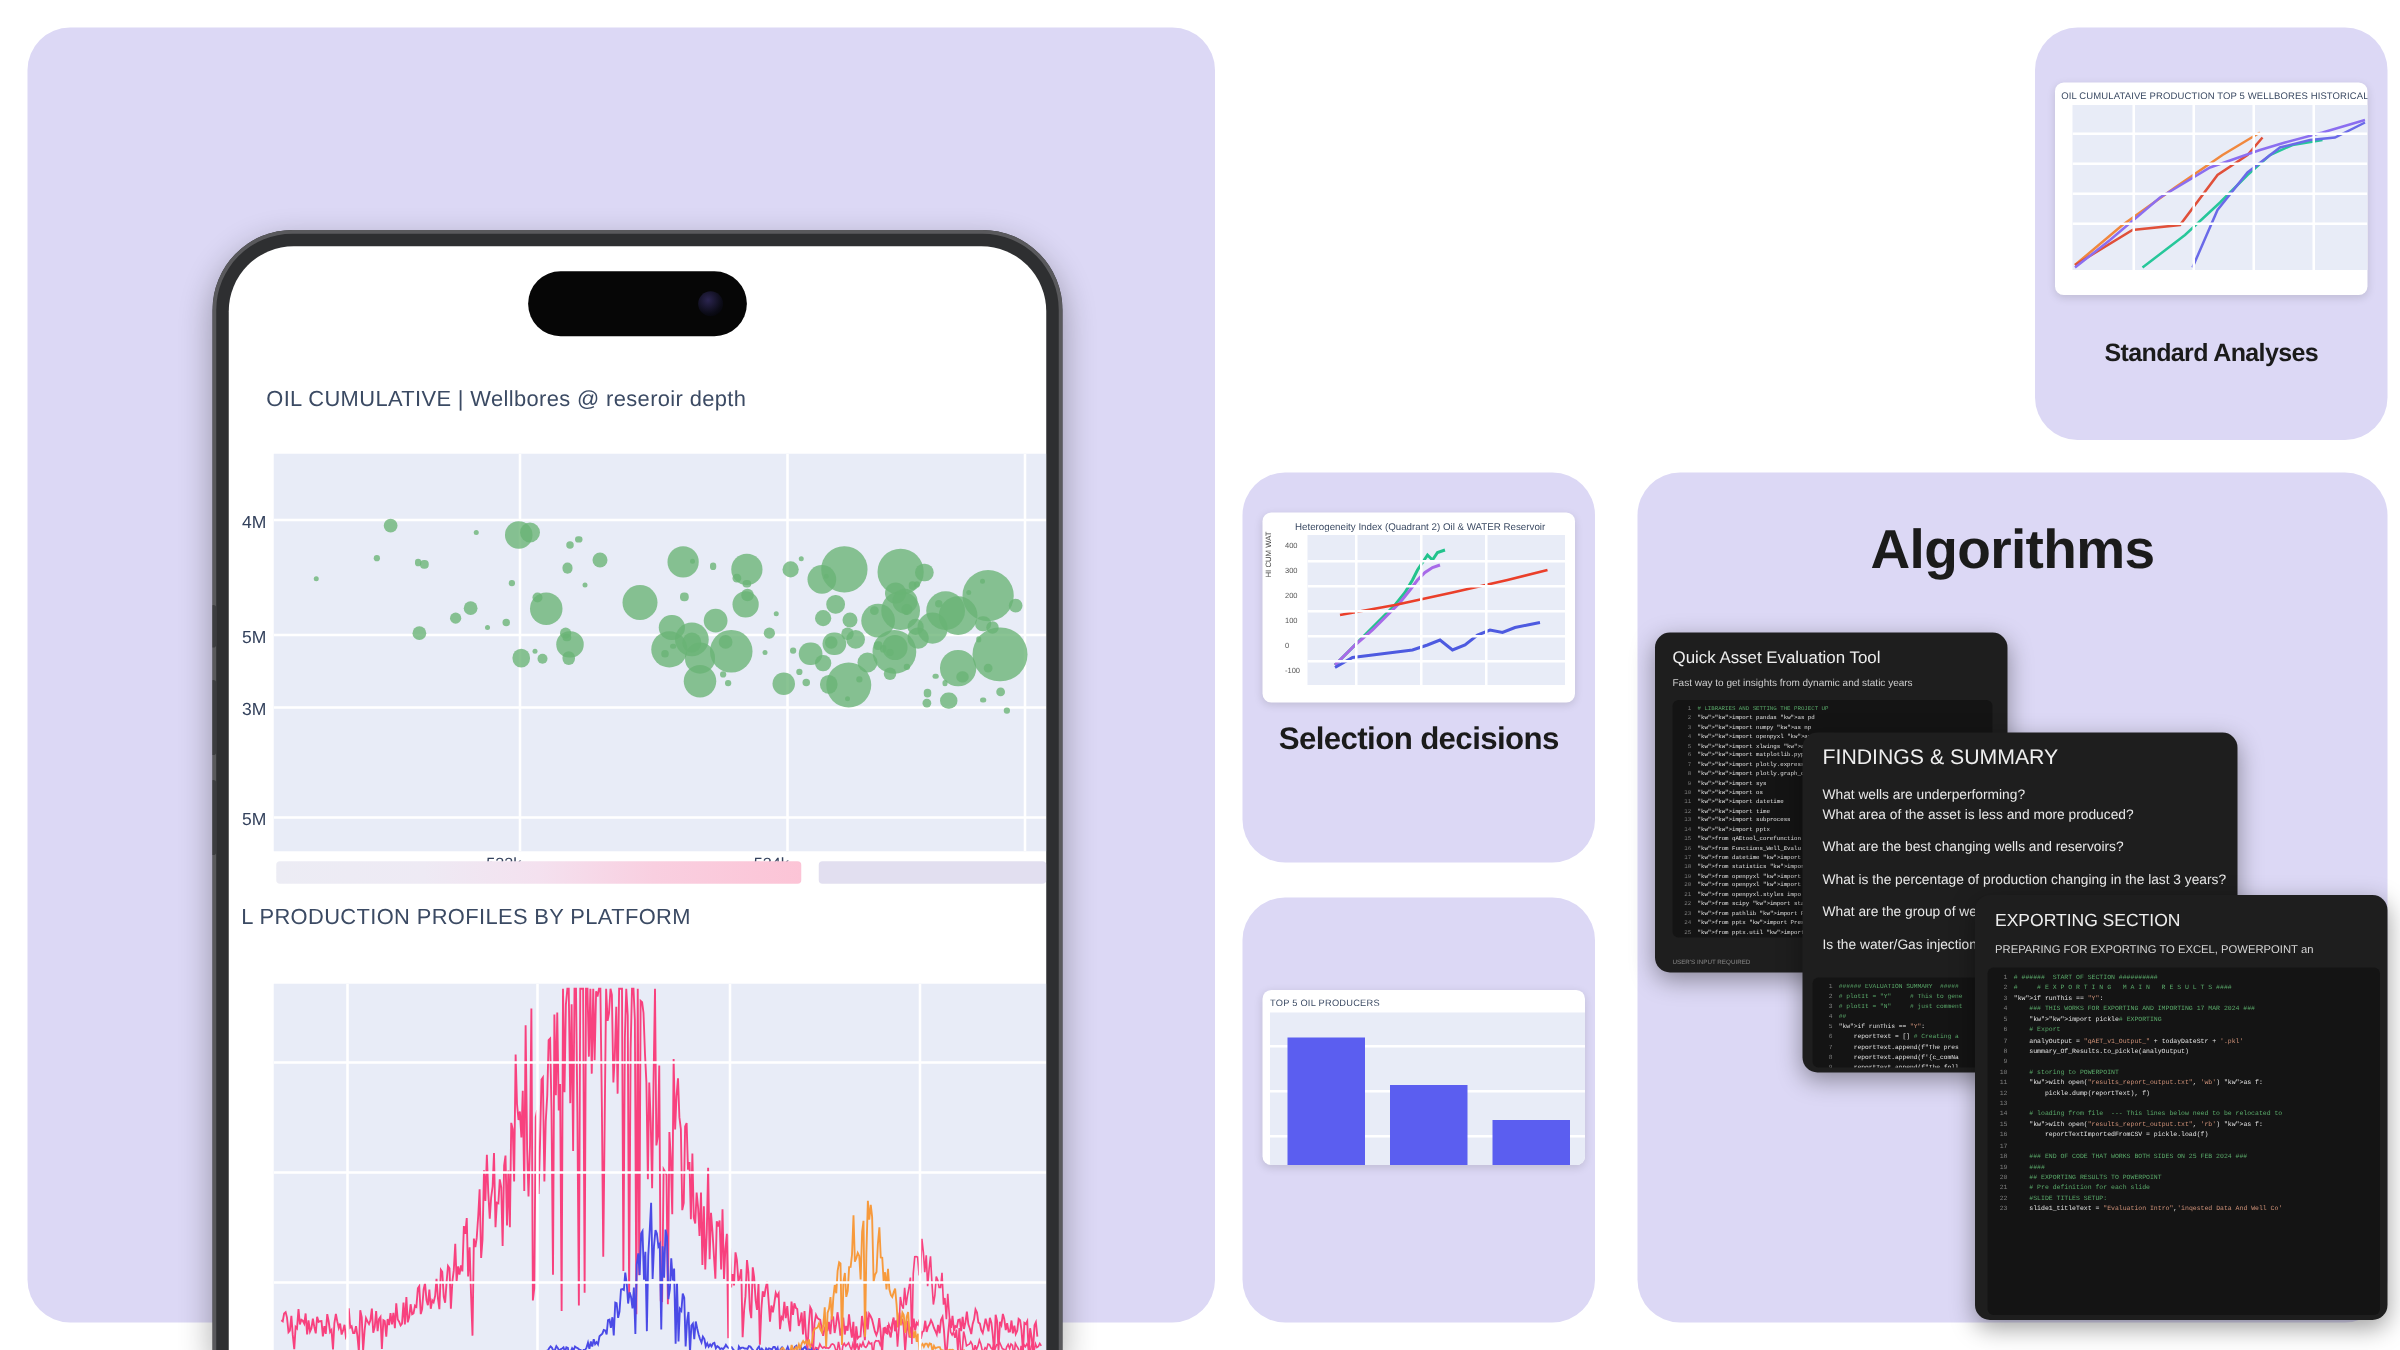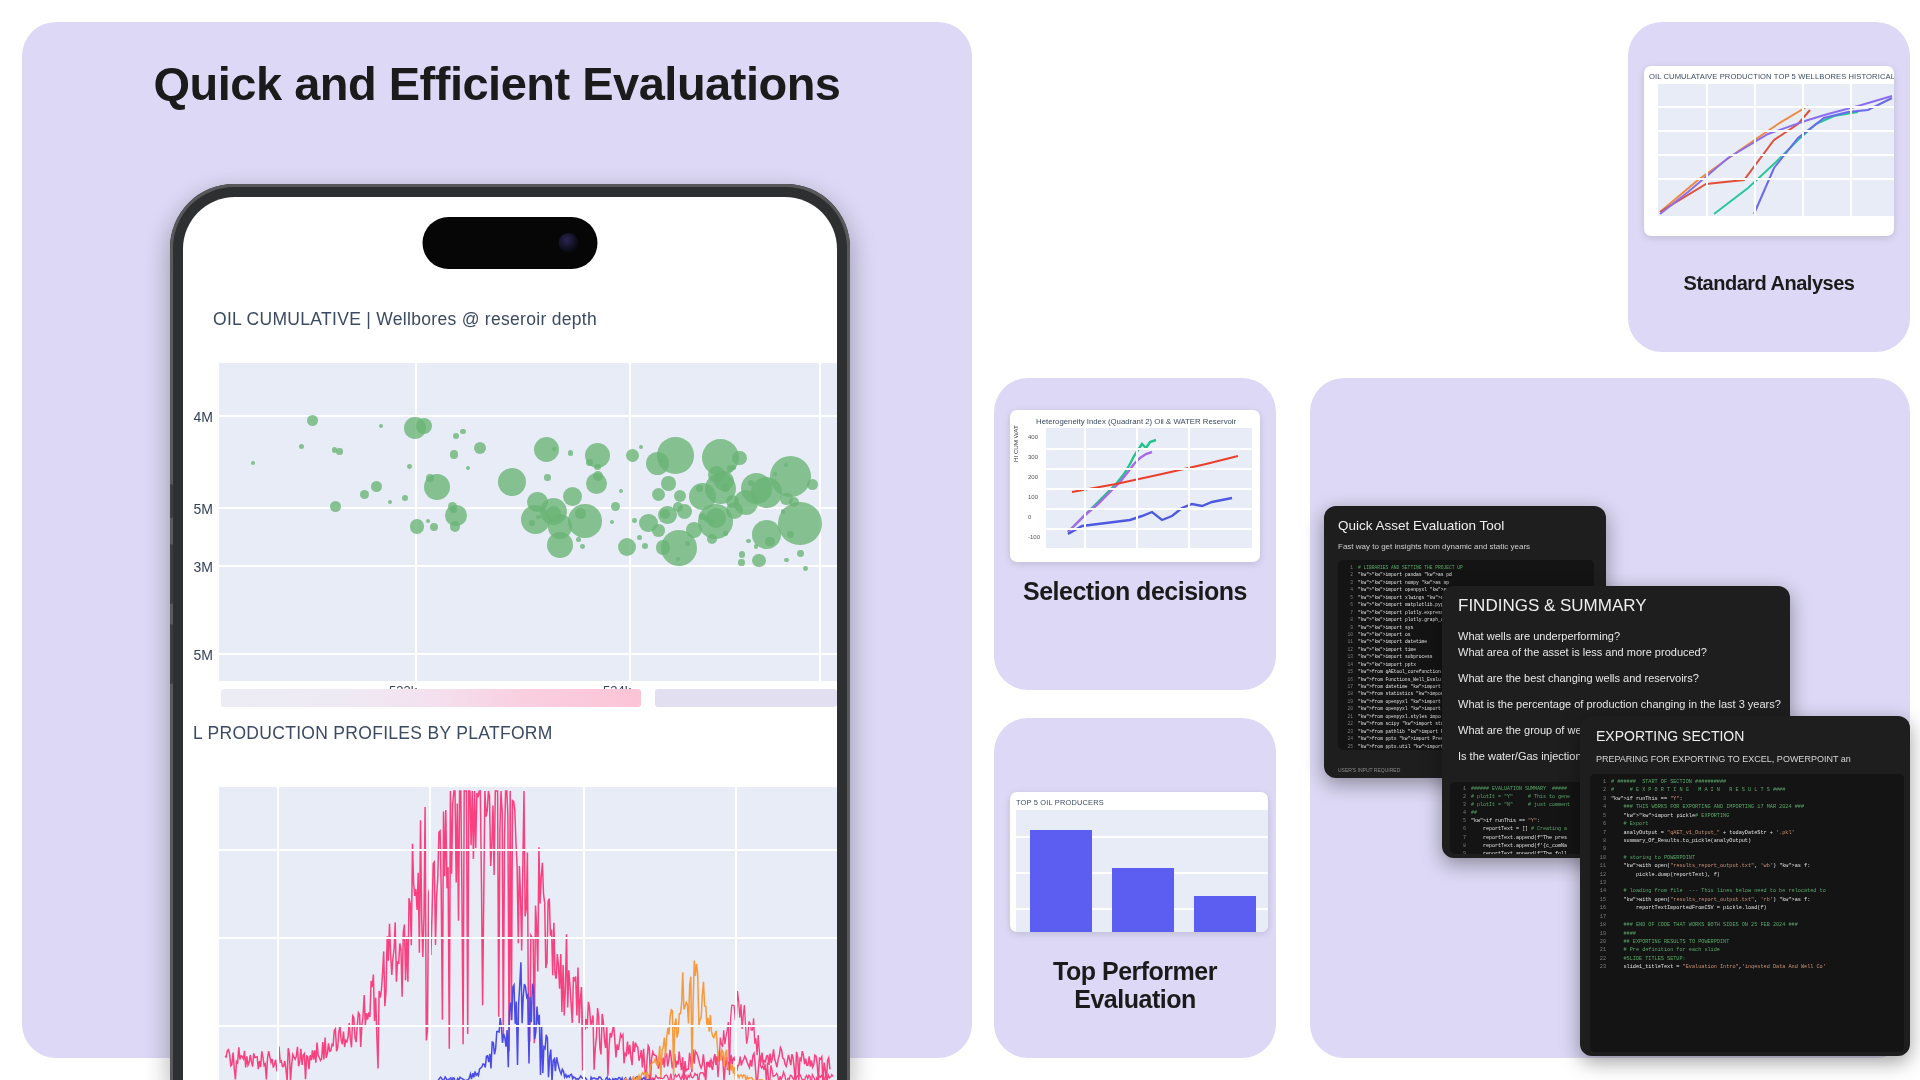--- a/index.html
+++ b/index.html
@@ -181,21 +181,20 @@
   .qa-list-item { font-size: 11px; color: #e8e8e8; }
 
   .codebox { position: absolute; background: #141414; border-radius: 5px; overflow: hidden; }
 </style>
 </head>
 <body>
 
 <div class="stage">
 
   <div class="card" id="hero">
-    <div class="card-title" id="hero-title">Quick and Efficient Evaluations</div>
 
     <div id="phone">
       <div class="phone-btn" style="top:300px;height:34px;"></div>
       <div class="phone-btn" style="top:360px;height:60px;"></div>
       <div class="phone-btn" style="top:440px;height:60px;"></div>
 
       <div id="phone-screen">
         <div id="phone-notch">
           <div id="phone-lens"></div>
         </div>
@@ -429,24 +428,24 @@
       <div class="t">TOP 5 OIL PRODUCERS</div>
       <div class="plot-area" style="left:6px;top:18px;width:252px;height:122px;">
         <div class="gridline-h" style="top:26px;"></div>
         <div class="gridline-h" style="top:62px;"></div>
         <div class="gridline-h" style="top:98px;"></div>
         <div class="bar" style="left:14px;width:62px;height:102px;"></div>
         <div class="bar" style="left:96px;width:62px;height:64px;"></div>
         <div class="bar" style="left:178px;width:62px;height:36px;"></div>
       </div>
     </div>
-    <div class="card-title" id="top-title">Top Performer Evaluation</div>
   </div>
 
   <div class="card" id="algcard">
+    <div class="card-title" id="alg-title">Algorithms</div>
 
     <div class="win" id="win-tool" style="left:14px;top:128px;width:282px;height:272px;">
       <div class="win-h1" style="position:absolute;left:14px;top:12px;">Quick Asset Evaluation Tool</div>
       <div class="win-h2" style="position:absolute;left:14px;top:36px;">Fast way to get insights from dynamic and static years</div>
       <div class="codebox" style="left:14px;top:54px;width:256px;height:190px;">
         <pre class="code" id="code-tool" style="padding:4px 3px;"><span class="ln">1</span><span class="cm"># LIBRARIES AND SETTING THE PROJECT UP</span>
 <span class="ln">2</span><span class="&lt;span">"kw"</span>&gt;<span class="&lt;span">"kw"</span>&gt;import pandas <span class="&lt;span">"kw"</span>&gt;as pd
 <span class="ln">3</span><span class="&lt;span">"kw"</span>&gt;<span class="&lt;span">"kw"</span>&gt;import numpy <span class="&lt;span">"kw"</span>&gt;as np
 <span class="ln">4</span><span class="&lt;span">"kw"</span>&gt;<span class="&lt;span">"kw"</span>&gt;import openpyxl <span class="&lt;span">"kw"</span>&gt;as opxl
 <span class="ln">5</span><span class="&lt;span">"kw"</span>&gt;<span class="&lt;span">"kw"</span>&gt;import xlwings <span class="&lt;span">"kw"</span>&gt;as xw

